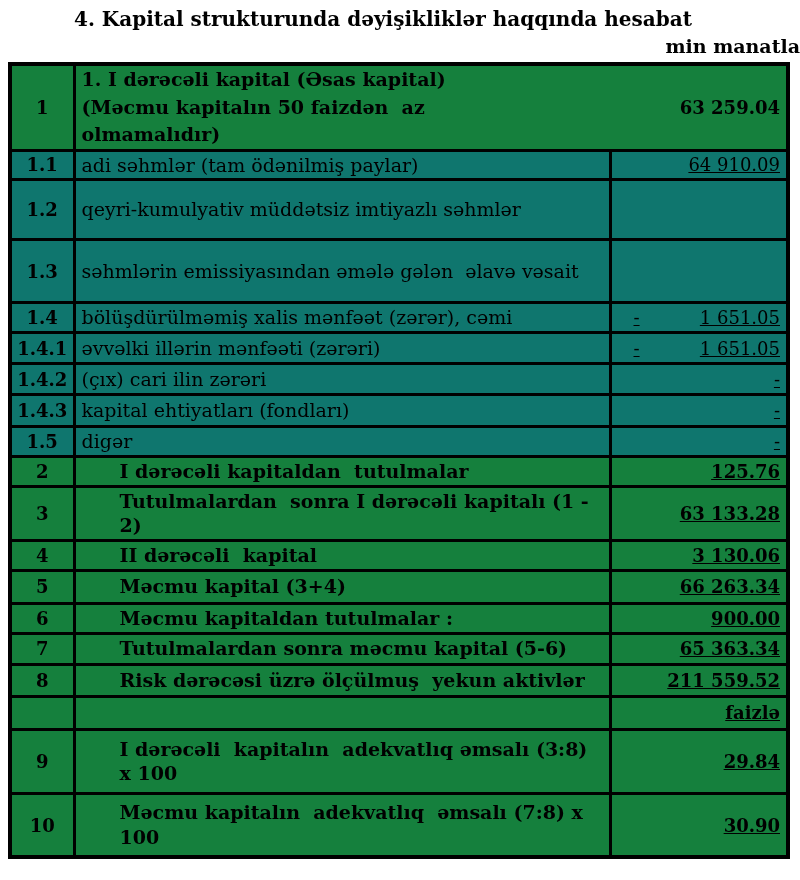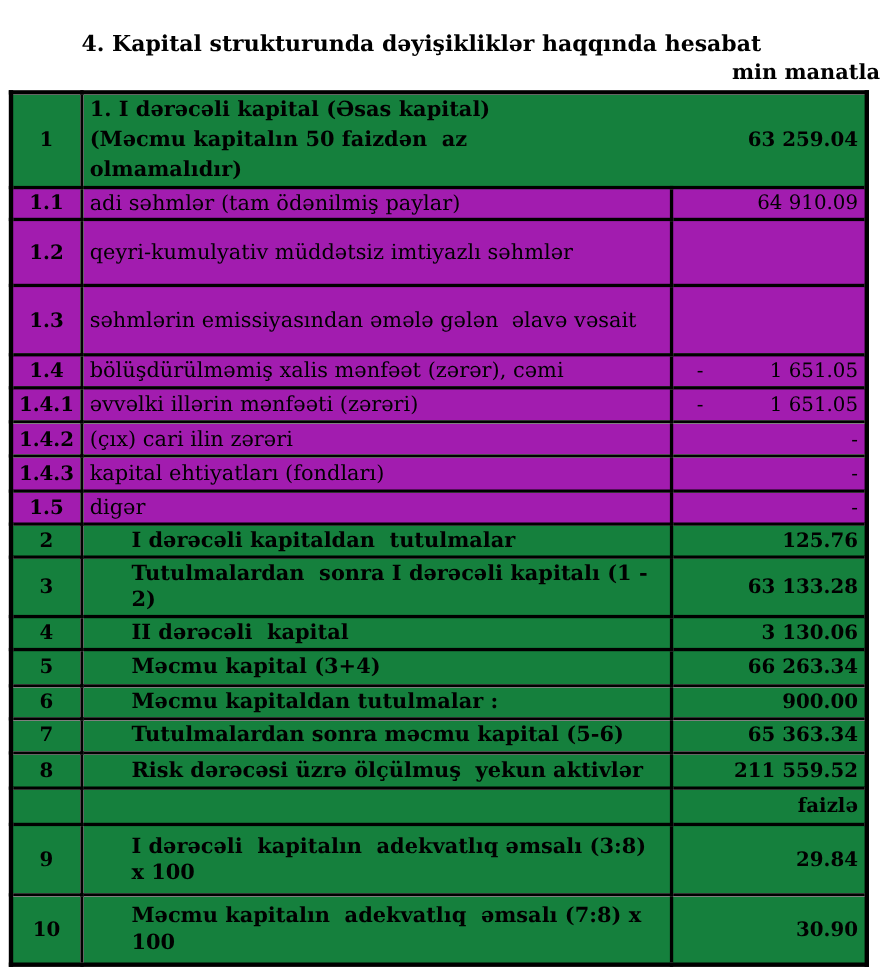--- a/index.html
+++ b/index.html
@@ -14,21 +14,20 @@
     width: 800px;
     height: 880px;
     background: #ffffff;
     overflow: hidden;
   }
   .title {
     padding: 7px 10px 0 74px;
     font-size: 20px;
     font-weight: bold;
     white-space: pre-wrap;
-    margin-top: 20px;
   }
   .unit-note {
     margin-top: 4px;
     text-align: right;
     font-size: 19px;
     font-weight: bold;
   }
   table.capital-table {
     border-collapse: collapse;
     table-layout: fixed;
@@ -50,23 +49,24 @@
   td.label {
     font-size: 19px;
     padding: 1px 4px 1px 6px;
     white-space: pre-wrap;
     line-height: 1.3;
   }
   td.value {
     text-align: right;
     font-size: 18px;
     padding: 0 6px;
+    text-decoration: underline;
   }
   tr.shaded td { background: #15803d; }
-  tr.plain  td { background: #a21caf; }
+  tr.plain  td { background: #0f766e; }
   tr.shaded td.label, tr.shaded td.value { font-weight: bold; padding-left: 44px; }
   tr.plain td.label, tr.plain td.value { font-weight: normal; }
 
   
   td.merged { padding: 0 6px; background: #ddd8c3; }
   .merged-flex {
     display: flex;
     align-items: center;
     justify-content: space-between;
   }

